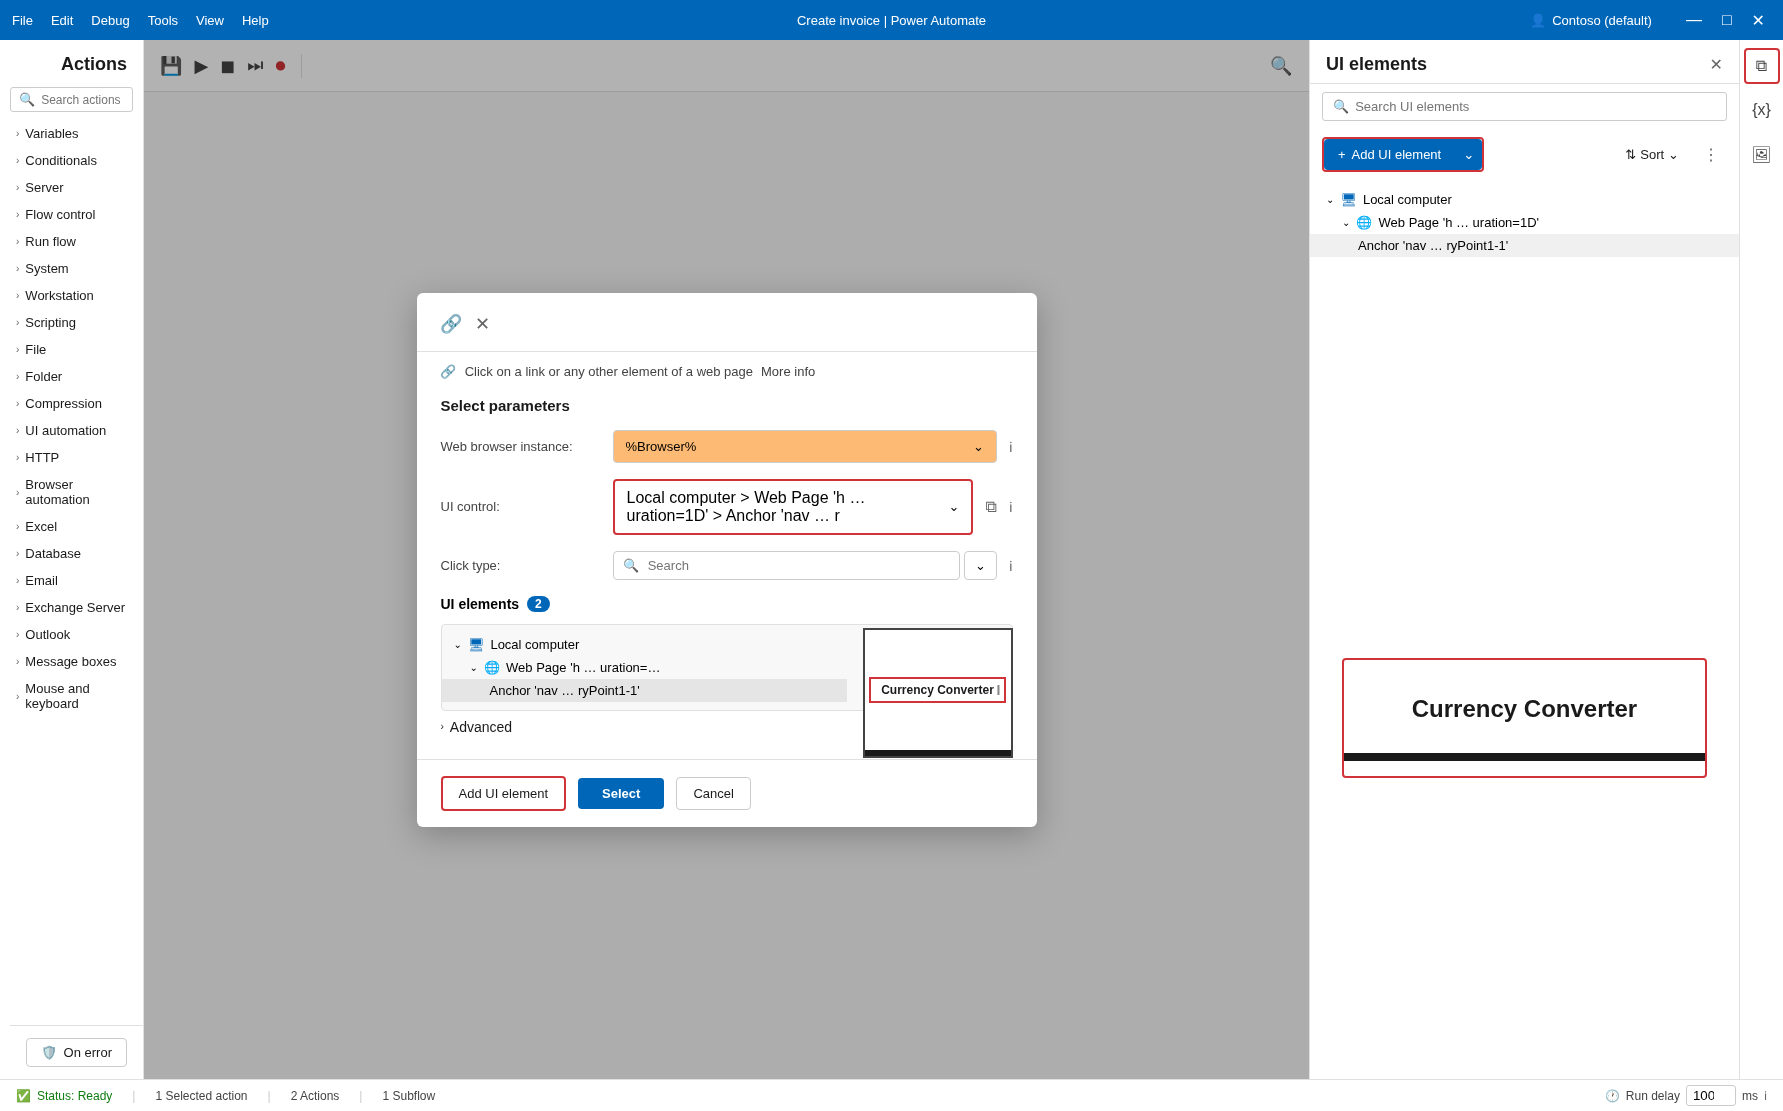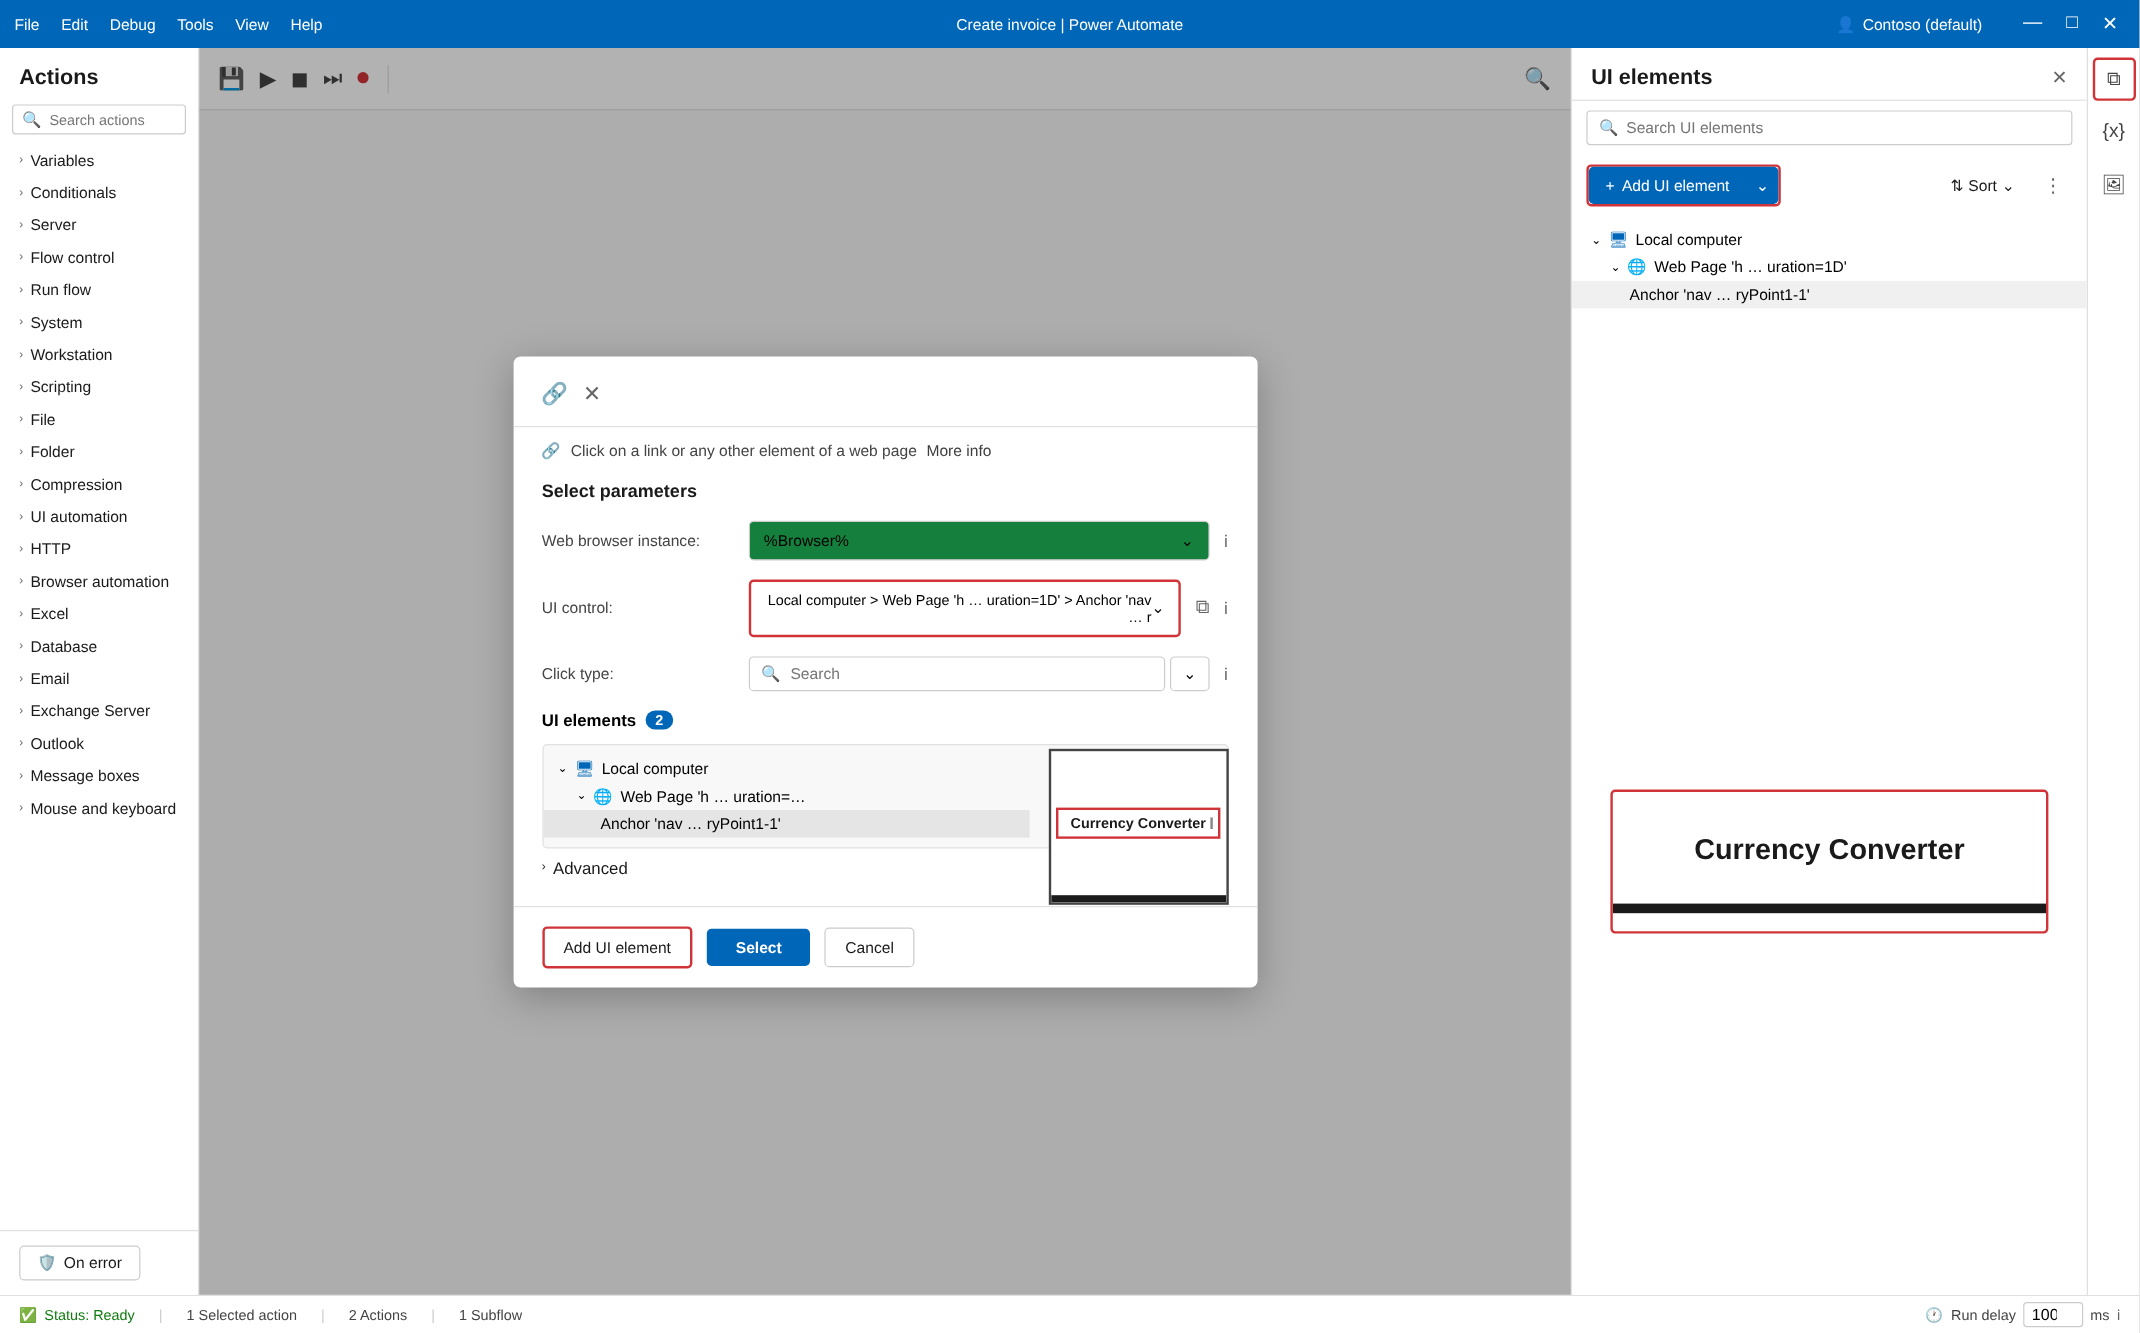--- a/index.html
+++ b/index.html
@@ -15,22 +15,22 @@
     .title-bar-title { position: absolute; left: 50%; transform: translateX(-50%); font-size: 13px; color: white; }
     .title-bar-right { margin-left: auto; display: flex; align-items: center; gap: 12px; color: white; font-size: 13px; }
     .title-bar-controls { display: flex; gap: 8px; margin-left: 16px; }
     .title-bar-controls span { color: white; cursor: pointer; font-size: 16px; padding: 0 6px; }
 
     
     .main-layout { display: flex; height: calc(1111px - 40px - 32px); }
 
     
     .actions-panel {
-      width: 166px; background: white; border-right: 1px solid #e0e0e0;
-      display: flex; flex-direction: column;
+      width: 144px; background: white; border-right: 1px solid #e0e0e0;
+      display: flex; flex-direction: column; align-items: flex-end;
     }
     .actions-title { font-size: 18px; font-weight: 600; padding: 14px 16px 8px; color: #1a1a1a; }
     .actions-search {
       margin: 4px 10px 8px; border: 1px solid #ccc; border-radius: 3px;
       display: flex; align-items: center; padding: 4px 8px; gap: 6px;
     }
     .actions-search input { border: none; outline: none; font-size: 12px; width: 100%; color: #666; }
     .action-list { overflow-y: auto; flex: 1; }
     .action-item {
       display: flex; align-items: center; padding: 6px 16px; cursor: pointer;
@@ -146,21 +146,21 @@
 
     .modal-body { padding: 0 24px 16px; }
     .section-title { font-size: 15px; font-weight: 600; color: #1a1a1a; margin-bottom: 16px; margin-top: 6px; }
 
     .form-row { margin-bottom: 16px; display: flex; align-items: center; gap: 12px; }
     .form-label { width: 160px; font-size: 13px; color: #444; flex-shrink: 0; }
     .form-control { flex: 1; }
     .form-select {
       width: 100%; border: 1px solid #ccc; border-radius: 4px; padding: 8px 12px;
       display: flex; align-items: flex-end; justify-content: space-between;
-      background: #15803d; cursor: pointer; font-size: 13px;
+      background: #fdba74; cursor: pointer; font-size: 13px;
     }
     .form-select-ui {
       width: 100%; border: 2px solid #d13438; border-radius: 4px; padding: 8px 12px;
       display: flex; align-items: center; justify-content: space-between;
       background: white; cursor: pointer; font-size: 13px;
     }
     .form-input-search {
       display: flex; align-items: center; border: 1px solid #ccc; border-radius: 4px;
       padding: 6px 10px; gap: 8px; background: white;
     }
@@ -395,21 +395,21 @@
                 <span>⌄</span>
               </div>
             </div>
             <span class="info-icon">ℹ</span>
           </div>
 
           <div class="form-row">
             <div class="form-label">UI control:</div>
             <div class="form-control">
               <div class="form-select-ui">
-                <span style="font-size:12px;text-align:right;">Local computer &gt; Web Page 'h … uration=1D' &gt; Anchor 'nav … r</span>
+                <span style="font-size:16px;">Local computer &gt; Web Page 'h … uration=1D' &gt; Anchor 'nav … r</span>
                 <span>⌄</span>
               </div>
             </div>
             <span class="info-icon" style="font-size:16px;">⧉</span>
             <span class="info-icon">ℹ</span>
           </div>
 
           <div class="form-row">
             <div class="form-label">Click type:</div>
             <div class="form-control">

